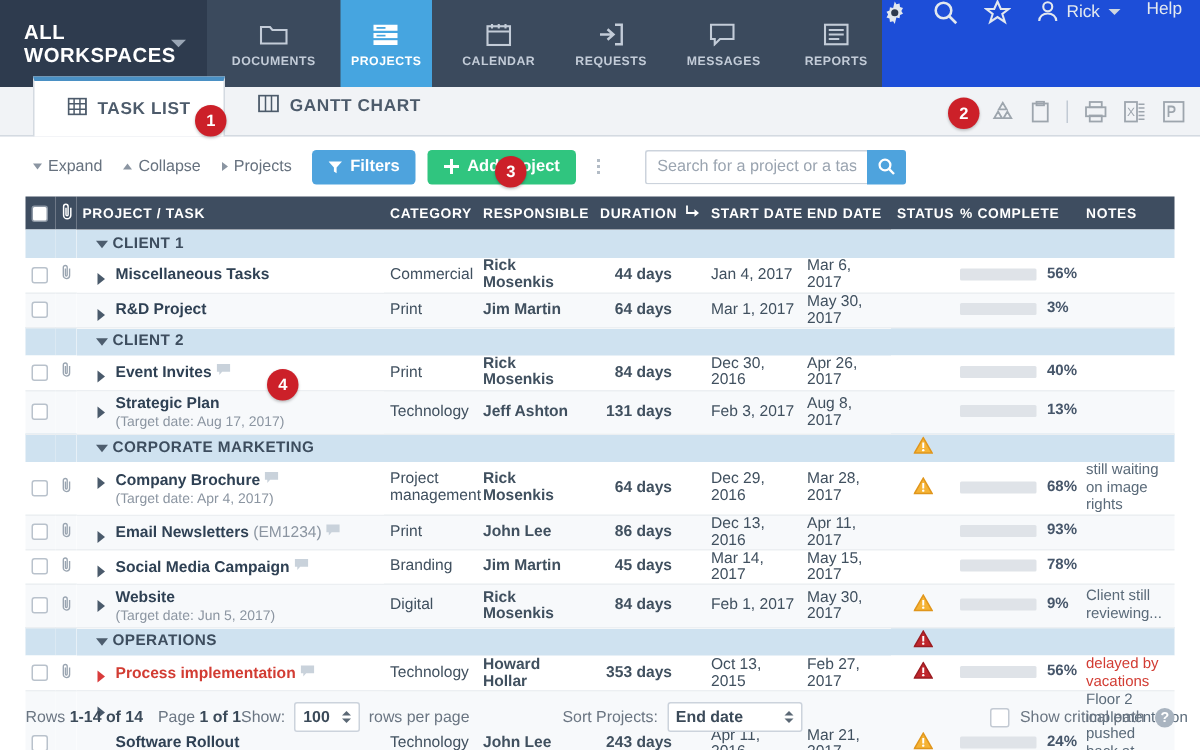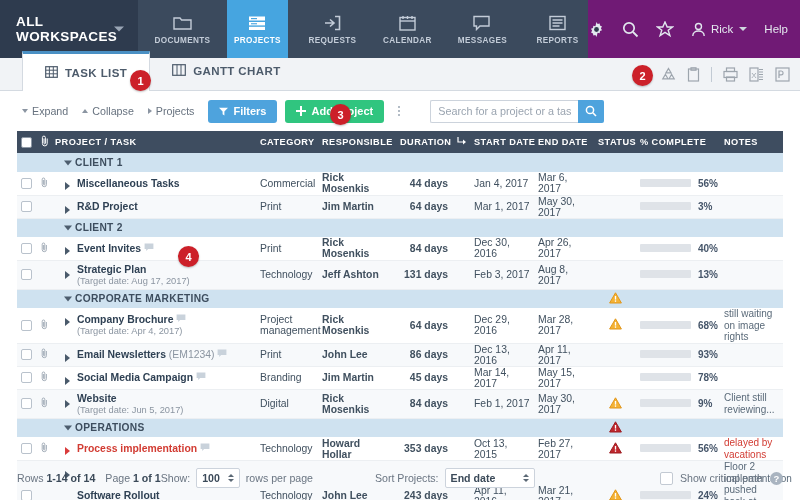--- a/index.html
+++ b/index.html
@@ -28,22 +28,22 @@
   }
   .nav-items { display: flex; align-items: stretch; background: #3b4a5d; }
   .nav-item {
     width: 61px; display: flex; flex-direction: column; align-items: center;
     justify-content: center; gap: 5px; color: #c3ccd8; font-size: 8.2px;
     font-weight: bold; letter-spacing: .35px; cursor: pointer; margin-left: 14px;
   }
   .nav-item.active { background: #46a5e0; color: #ffffff; }
   .nav-item .ico { height: 18px; display: flex; align-items: flex-end; }
   .nav-right {
-    margin-left: auto; display: flex; align-items: center; gap: 17px;
-    padding-right: 12px; background: #701a75;
+    margin-left: auto; display: flex; align-items: flex-start; gap: 17px;
+    padding-right: 12px; background: #1d4ed8;
   }
   .nav-right .ico { cursor: pointer; display: flex; align-items: center; }
   .user-chip {
     display: flex; align-items: center; gap: 5px; color: #e4e9ef; font-size: 11.5px;
     cursor: pointer;
   }
   .user-chip .caret {
     width: 0; height: 0; border-left: 4px solid transparent;
     border-right: 4px solid transparent; border-top: 4px solid #cfd7e0; margin-left: 1px;
   }
@@ -239,36 +239,36 @@
             <rect x="1" y="7" width="16" height="3.4" fill="#fff"></rect>
             <rect x="1" y="11.8" width="16" height="3.2" fill="#fff"></rect>
           <rect x="3" y="3" width="6" height="1.2" fill="#46a5e0"></rect>
             <rect x="3" y="8.2" width="6" height="1.1" fill="#46a5e0"></rect>
         </svg>
       </span>
       <span>PROJECTS</span>
     </div>
     <div class="nav-item">
       <span class="ico">
-        <svg width="18" height="16" viewBox="0 0 18 16">
-            <path d="M2 8h8M7 4.5l4 3.5-4 3.5" stroke="#c3ccd8" stroke-width="1.6" fill="none"></path>
-            <path d="M12 1.5h4.5v13H12" stroke="#c3ccd8" stroke-width="1.6" fill="none"></path>
-          </svg>
-      </span>
-      <span>REQUESTS</span>
-    </div>
-    <div class="nav-item">
-      <span class="ico">
         <svg width="17" height="16" viewBox="0 0 17 16">
             <rect x="1" y="2.5" width="15" height="12.5" fill="none" stroke="#c3ccd8" stroke-width="1.4"></rect>
             <path d="M1 6h15" stroke="#c3ccd8" stroke-width="1.4"></path>
             <path d="M4 1v3M8.5 1v3M13 1v3" stroke="#c3ccd8" stroke-width="1.4"></path>
           </svg>
       </span>
       <span>CALENDAR</span>
+    </div>
+    <div class="nav-item">
+      <span class="ico">
+        <svg width="18" height="16" viewBox="0 0 18 16">
+            <path d="M2 8h8M7 4.5l4 3.5-4 3.5" stroke="#c3ccd8" stroke-width="1.6" fill="none"></path>
+            <path d="M12 1.5h4.5v13H12" stroke="#c3ccd8" stroke-width="1.6" fill="none"></path>
+          </svg>
+      </span>
+      <span>REQUESTS</span>
     </div>
     <div class="nav-item">
       <span class="ico">
         <svg width="18" height="16" viewBox="0 0 18 16">
             <path d="M1 1.5h15v9.5H7l-3.5 3.5V11H1z" fill="none" stroke="#c3ccd8" stroke-width="1.4"></path>
           </svg>
       </span>
       <span>MESSAGES</span>
     </div>
     <div class="nav-item">

